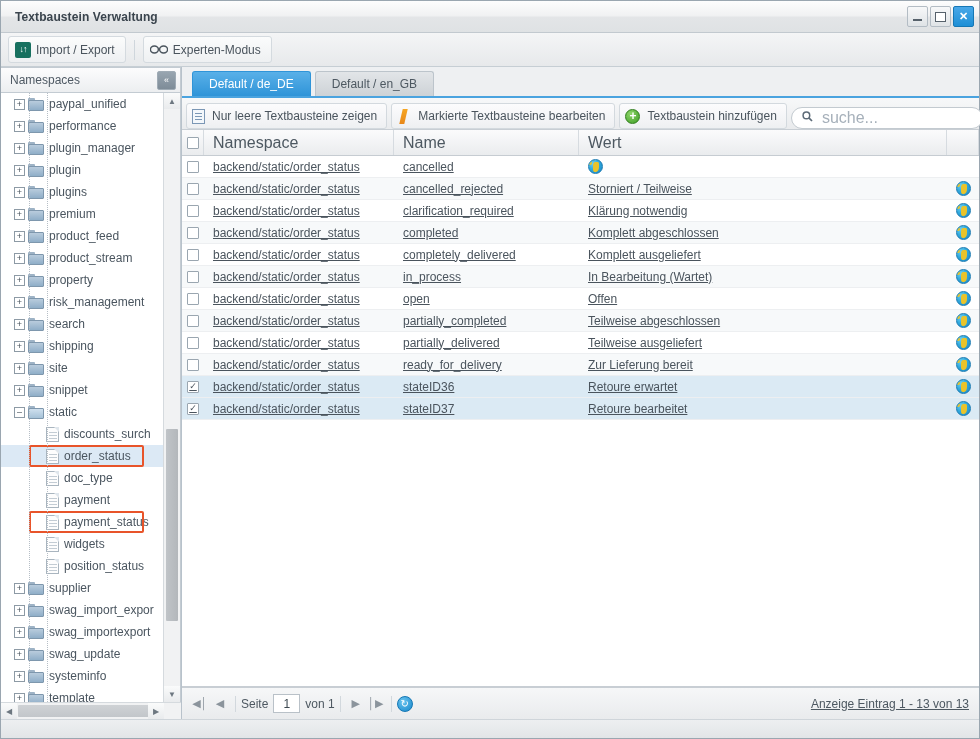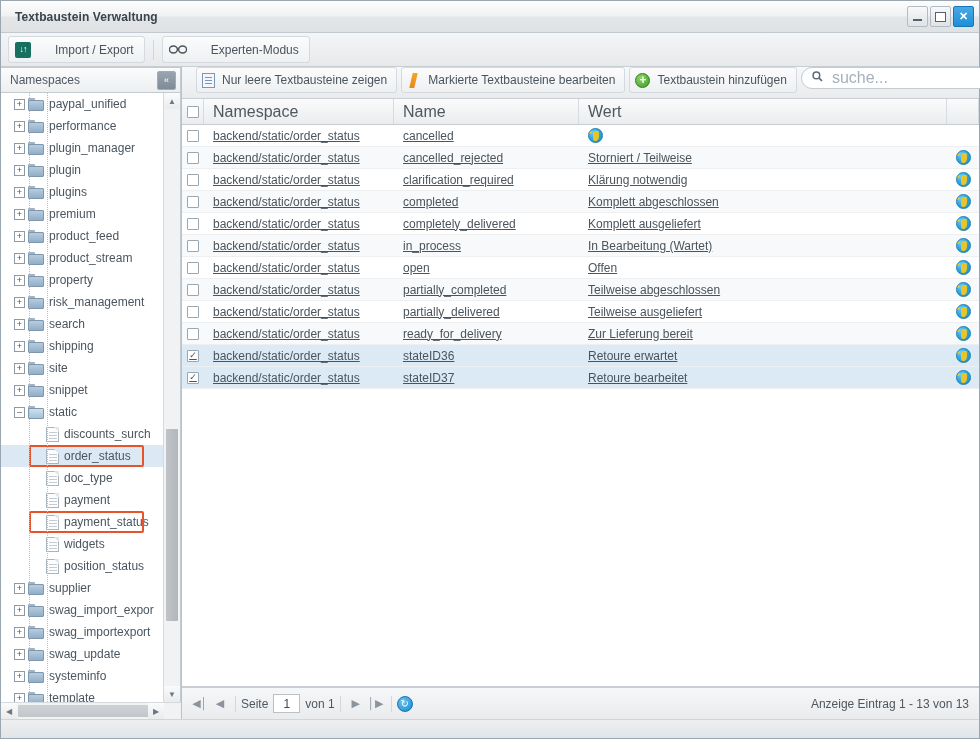--- a/index.html
+++ b/index.html
@@ -64,21 +64,21 @@
     display: flex; align-items: center;
     padding: 0 10px 0 6px;
     border: 1px solid transparent;
     border-radius: 3px;
     background: linear-gradient(to bottom,#fbfcfc,#eef0f2);
     border-color: #d4dadf;
     cursor: pointer;
     color: #4a545d; font-size: 12px;
     white-space: nowrap;
   }
-  .tbtn .lbl { margin-left: 24px; }
+  .tbtn .lbl { margin-left: 5px; }
   .tbsep { width:1px; height:20px; background:#cfd6dc; margin:0 8px; }
   .ic-impexp {
     width: 16px; height: 16px; border-radius: 2px;
     background: #17705f;
     display: flex; align-items: center; justify-content: center;
     color: #fff; font-size: 9px; line-height: 1; letter-spacing: -1px;
   }
   .ic-glasses { width:18px; height:14px; display:flex; align-items:center; justify-content:center;}
   
   .body { flex: 1 1 auto; display: flex; min-height: 0; }
@@ -214,22 +214,22 @@
     box-sizing:border-box;
   }
   .tab.active {
     background: linear-gradient(to bottom,#59b0e8,#2f94d8);
     color:#fff; border-color:#2f94d8;
   }
   .gridtoolbar {
     height: 32px; flex:0 0 32px;
     background: linear-gradient(to bottom,#f7f8f9,#e9ebed);
     border-bottom:1px solid #c8ced4;
-    display:flex; align-items:flex-start;
-    padding: 0 8px 0 14px;
+    display:flex; align-items:flex-end;
+    padding: 0 8px 0 4px;
     box-sizing:border-box;
   }
   .gbtn {
     height:24px; display:flex; align-items:center;
     padding: 0 9px 0 5px; margin-right:4px;
     border:1px solid #d3d9de; border-radius:3px;
     background: linear-gradient(to bottom,#fcfcfd,#eef0f2);
     color:#4a545d; font-size:12px; cursor:pointer;
     white-space:nowrap;
   }
@@ -330,21 +330,21 @@
     text-align:center; font-size:12px; color:#3d4951; margin:0 5px;
     font-family:"Liberation Sans", sans-serif; box-sizing:border-box;
   }
   .refresh {
     width:16px;height:16px;border-radius:50%;
     background: radial-gradient(circle at 35% 30%,#67c3ef,#1888cb);
     border:1px solid #1477b4; box-sizing:border-box;
     display:flex;align-items:center;justify-content:center;
     color:#fff;font-size:10px;line-height:1;
   }
-  .pgright { margin-left:auto; color:#4d5861; }
+  .pgright { margin-left:auto; color:#4d5861;text-decoration:underline; }
   .statusbar {
     height: 18px; flex:0 0 18px;
     background: linear-gradient(to bottom,#edeff1,#e2e5e7);
     border-top:1px solid #cfd5da;
   }
 </style>
 </head>
 <body>
 
 <div class="window">
@@ -584,20 +584,24 @@
       </div>
       <div class="hscroll">
         <div class="hsArrow">◀</div>
         <div class="hsThumb"></div>
         <div class="hsArrow" style="position:absolute;right:17px;">▶</div>
       </div>
     </div>
 
     <div class="rightpanel">
 
+      <div class="tabstrip" id="tabstrip">
+          <div class="tab active">Default / de_DE</div>
+          <div class="tab">Default / en_GB</div>
+        </div>
 
       <div class="gridtoolbar">
         <div class="gbtn">
           <span class="ic-doc2">
               <i></i>
             </span>
           <span class="lbl">Nur leere Textbausteine zeigen</span>
         </div>
         <div class="gbtn">
           <span class="ic-pencil"></span>

